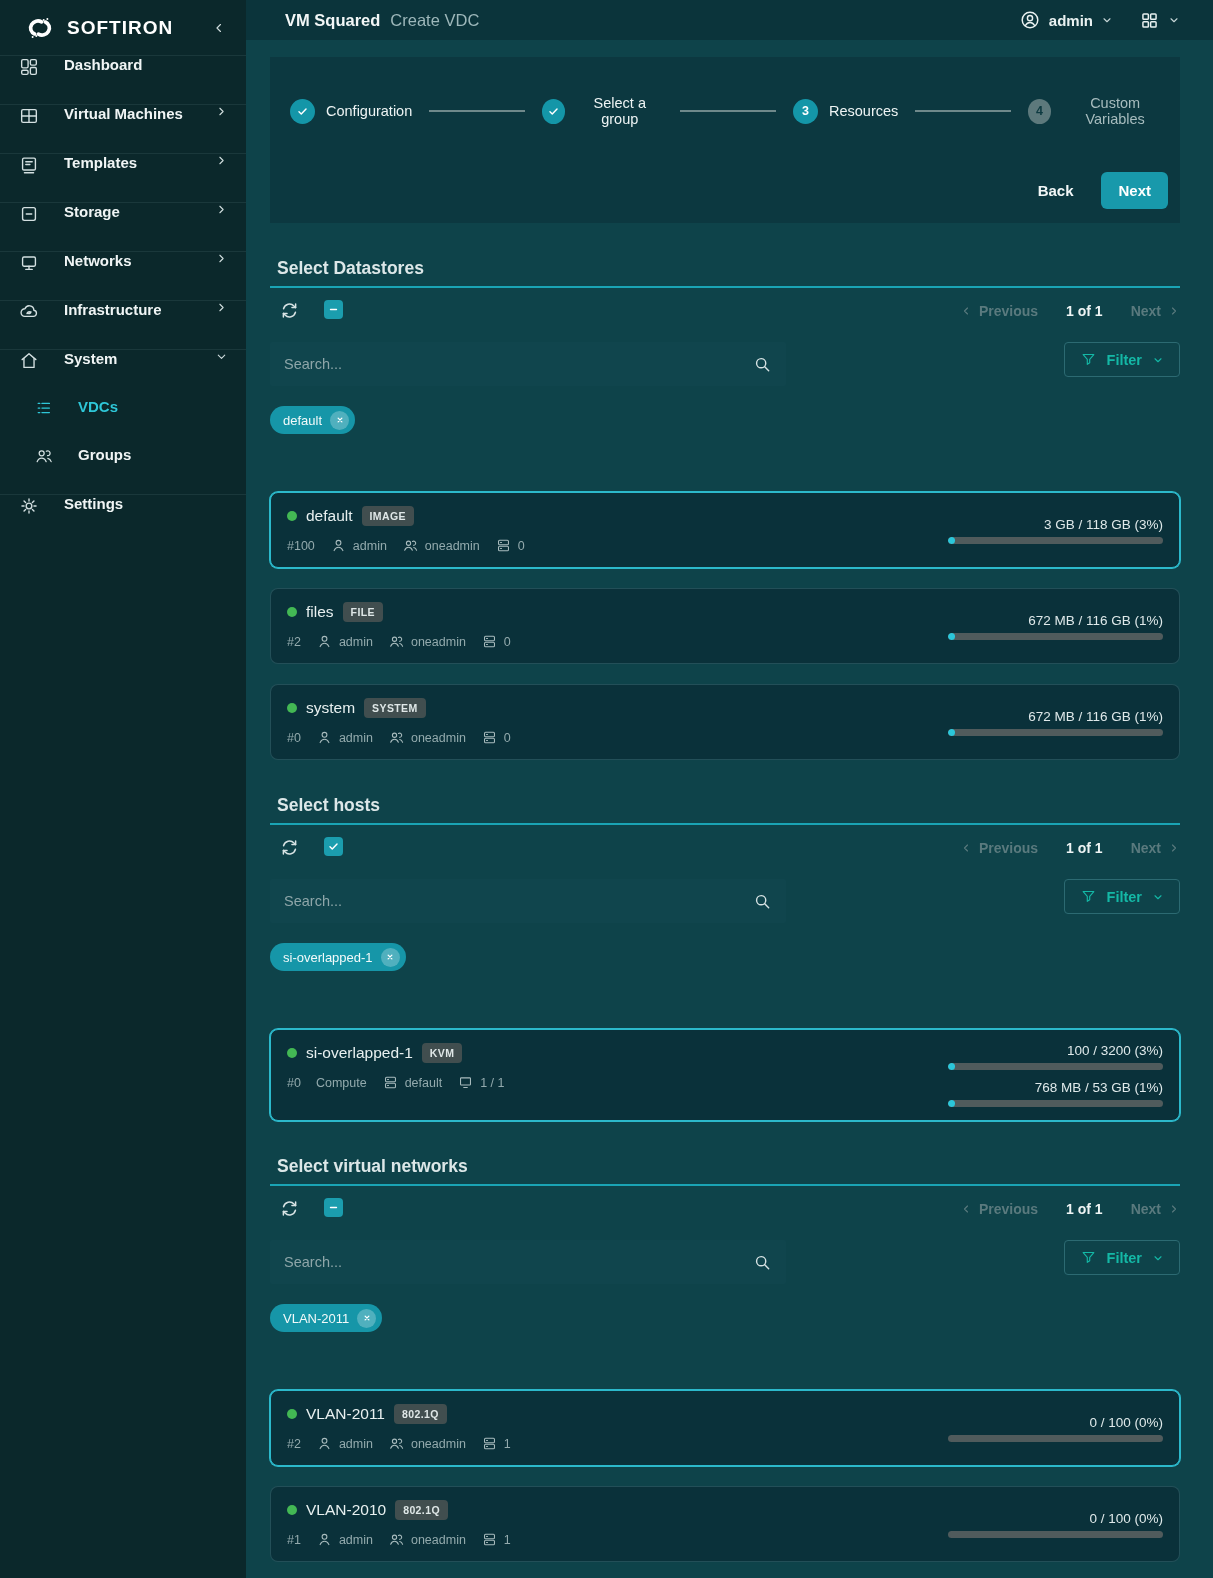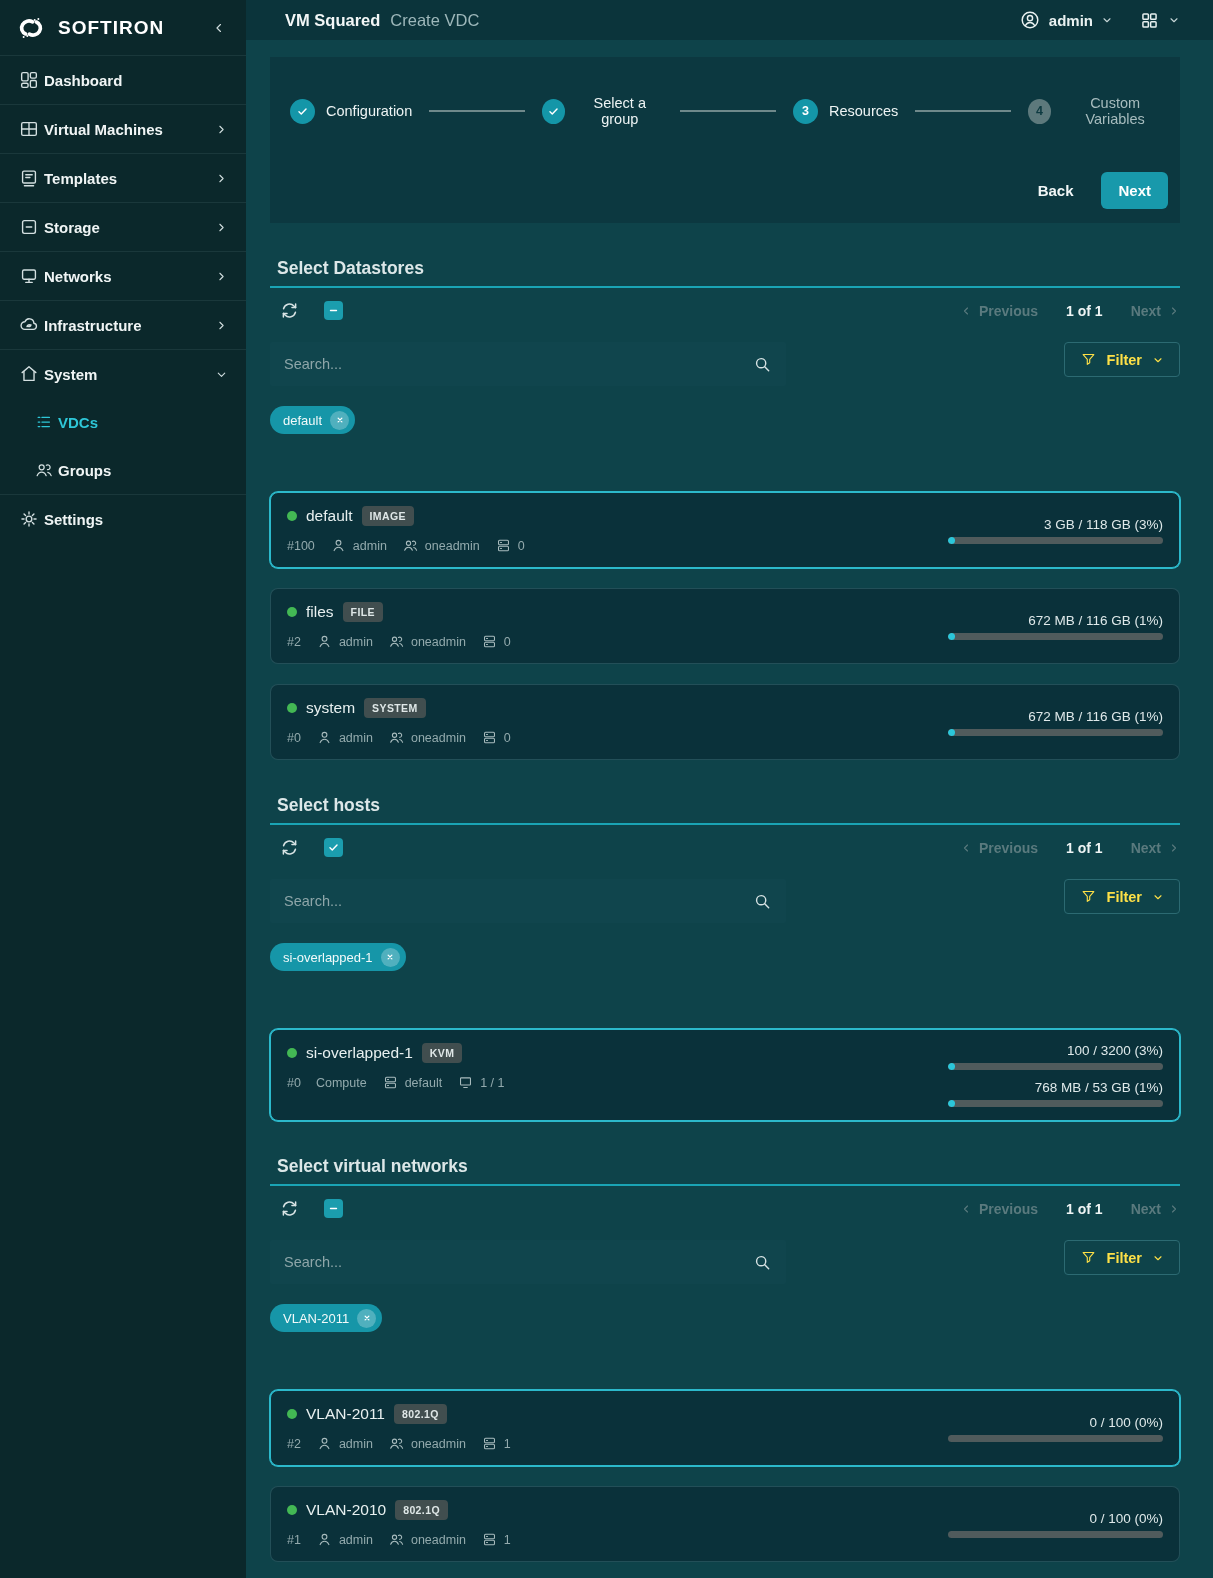--- a/index.html
+++ b/index.html
@@ -6,25 +6,25 @@
   html,body { width:1213px; height:1578px; overflow:hidden; }
   body {
     font-family:"Liberation Sans", sans-serif;
     background:#0e434a; color:#e9f1f1;
     display:flex;
   }
   svg { display:block; }
 
   
   .sidebar { width:246px; min-width:246px; height:100%; background:#0b282b; }
-  .sidebar-header { height:55px; display:flex; align-items:center; padding:0 18px 0 14px; }
+  .sidebar-header { height:55px; display:flex; align-items:center; padding:0 18px 0 23px; }
   .logo { color:#fff; margin-right:10px; }
   .brand { font-size:19px; font-weight:bold; letter-spacing:1px; color:#fff; flex:1; }
   .collapse-btn { background:none; border:none; color:#cfdcdd; cursor:pointer; padding:2px; }
-  .nav-item { height:49px; display:flex; align-items:center; gap:4px; padding:0 18px;
+  .nav-item { height:49px; display:flex; align-items:flex-start; gap:24px; padding:0 18px;
               border-top:1px solid rgba(140,175,178,0.12); cursor:pointer; }
   .nav-item.sub { border-top:none; height:48px; padding-left:34px; }
   .nav-icon { color:#d4e0e1; width:22px; }
   .nav-item.sub .nav-icon { width:20px; }
   .nav-label { font-size:15px; font-weight:bold; color:#f0f5f5; }
   .nav-item.active .nav-label, .nav-item.active .nav-icon { color:#2ec7d8; }
   .nav-chev { margin-left:auto; color:#cfdcdd; }
 
   
   .main { flex:1; display:flex; flex-direction:column; }
@@ -53,36 +53,36 @@
   .connector { width:102px; height:2px; background:#6f898b; margin:0 17px; }
   .actions { margin-top:auto; display:flex; justify-content:flex-end; align-items:center; gap:10px; }
   .back-btn { background:none; border:none; color:#f2f7f7; font-family:inherit;
               font-size:15px; font-weight:bold; padding:9px 18px; cursor:pointer; }
   .next-btn { background:#1899ab; border:none; color:#fff; font-family:inherit;
               font-size:15px; font-weight:bold; padding:10px 17px; border-radius:6px; cursor:pointer; }
 
   
   .section-title { margin-top:28px; font-size:17.5px; color:#dce7e8;
                    padding:7px 7px 7px 7px; border-bottom:2px solid #1aa4b5; }
-  .toolbar { margin-top:12px; display:flex; align-items:center; gap:24px; padding-left:9px; }
+  .toolbar { margin-top:12px; display:flex; gap:24px; padding-left:9px; }
   .icon-btn { background:none; border:none; color:#d7e3e4; cursor:pointer; }
   .checkbox { width:19px; height:19px; border-radius:4px; background:#1b9dae; color:#fff;
               display:flex; align-items:center; justify-content:center; cursor:pointer; }
   .pagination { margin-left:auto; display:flex; align-items:center; gap:28px; font-size:14px; }
   .page-btn { display:flex; align-items:center; gap:7px; color:#5a7a7e; font-weight:bold; cursor:pointer; }
   .page-indicator { color:#eef4f4; font-weight:bold; }
   .search-row { margin-top:21px; display:flex; justify-content:space-between; align-items:flex-start; }
   .search-wrap { position:relative; width:516px; }
   .search-input { width:100%; height:44px; background:#10454d; border:none; border-radius:2px;
                   color:#e9f1f1; font-family:inherit; font-size:14.5px; padding:0 46px 0 14px; }
   .search-input::placeholder { color:#8ea6a9; }
   .search-icon { position:absolute; right:14px; top:12px; color:#d7e3e4; }
   .filter-btn { display:flex; align-items:center; gap:10px; background:none;
                 border:1px solid #2c6a72; border-radius:4px; padding:8px 15px;
-                color:#fde047; font-family:inherit; font-size:14.5px; font-weight:bold; cursor:pointer; }
+                color:#14b8a6; font-family:inherit; font-size:14.5px; font-weight:bold; cursor:pointer; }
   .chips { margin-top:20px; display:flex; gap:10px; }
   .chip { display:inline-flex; align-items:center; gap:8px; background:#1696a8; color:#f2fafa;
           border-radius:999px; padding:4px 6px 4px 13px; font-size:13px; height:28px; cursor:default; }
   .chip-x { width:19px; height:19px; border-radius:50%; background:rgba(255,255,255,0.25);
             display:flex; align-items:center; justify-content:center; color:#fff; cursor:pointer; }
   .cards { margin-top:58px; display:flex; flex-direction:column; gap:20px; margin-bottom:16px; }
   .card { background:#0a313a; border:1px solid rgba(110,170,180,0.25); border-radius:8px;
           padding:13px 16px; display:flex; justify-content:space-between; cursor:pointer; }
   .card.selected { border-color:#2cb9cb; box-shadow:0 0 0 1px #2cb9cb; }
   .name-row { display:flex; align-items:center; gap:9px; }

